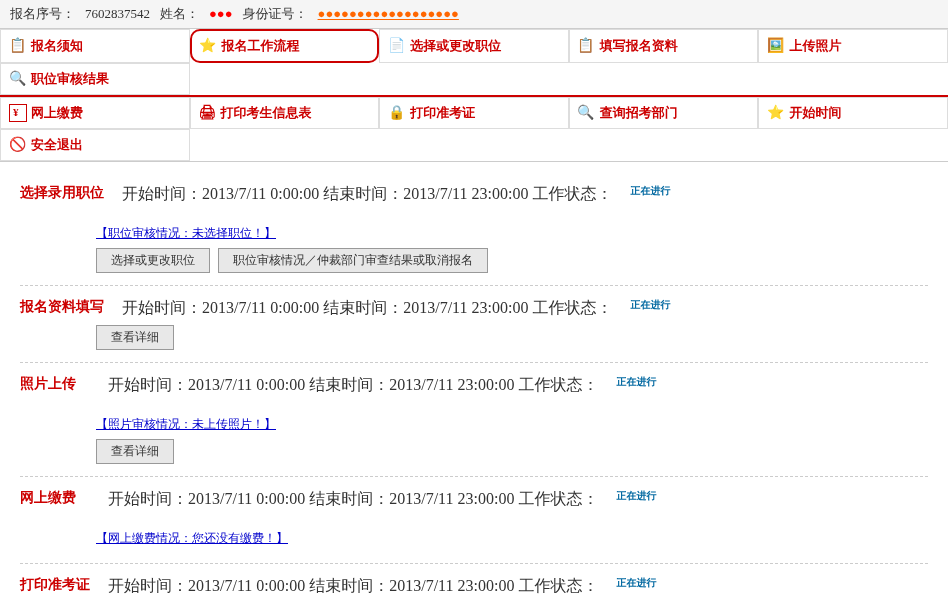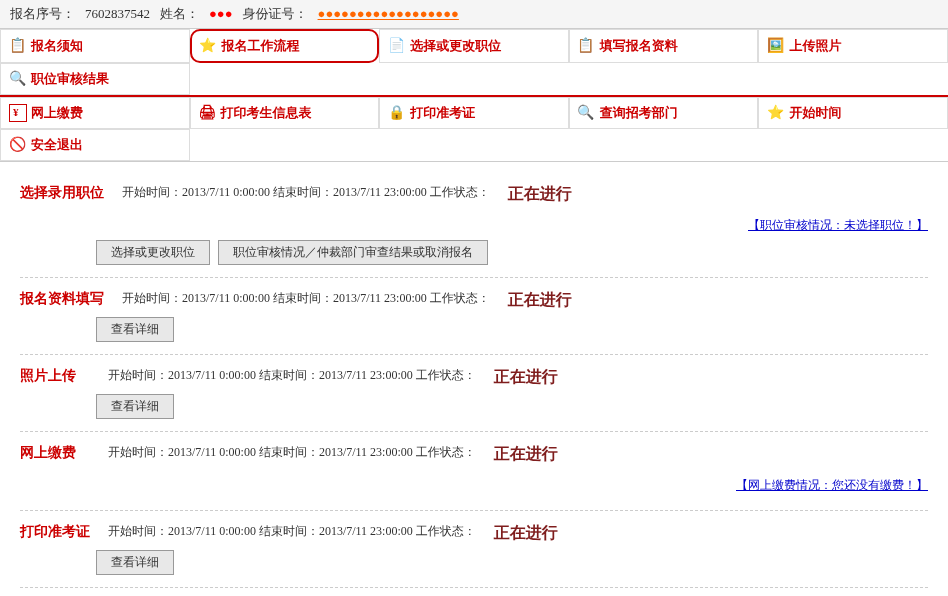--- a/index.html
+++ b/index.html
@@ -82,34 +82,33 @@
       flex-wrap: wrap;
     }
     .section-title {
       color: #cc0000;
       font-weight: bold;
       font-size: 14px;
       min-width: 70px;
     }
     .section-time {
       color: #333;
-      font-size: 12px;
+      font-size: 16px;
     }
     .section-status {
-      color: #7f1d1d;
+      color: #0369a1;
       font-weight: bold;
-      font-size: 16px;
+      font-size: 10px;
     }
     .section-info {
       color: #0000cc;
       font-size: 12px;
-      margin: 12px 0 4px 76px;
+      margin: 20px 0 4px 76px;
       cursor: pointer;
       text-decoration: underline;
-      text-align: right;
     }
     .section-buttons {
       margin-left: 76px;
       margin-top: 6px;
       display: flex;
       gap: 8px;
     }
     .btn {
       border: 1px solid #999;
       background: #e8e8e8;
@@ -209,20 +208,21 @@
       <div class="section-buttons">
         <button class="btn">查看详细</button>
       </div>
     </div>
     <div class="section-row">
       <div class="section-header">
         <span class="section-title">照片上传</span>
         <span class="section-time">开始时间：2013/7/11 0:00:00  结束时间：2013/7/11 23:00:00  工作状态：</span>
         <span class="section-status">正在进行</span>
       </div>
+      <div class="section-info">【照片审核情况：未上传照片！】</div>
       <div class="section-buttons">
         <button class="btn">查看详细</button>
       </div>
     </div>
     <div class="section-row">
       <div class="section-header">
         <span class="section-title">网上缴费</span>
         <span class="section-time">开始时间：2013/7/11 0:00:00  结束时间：2013/7/11 23:00:00  工作状态：</span>
         <span class="section-status">正在进行</span>
       </div>

